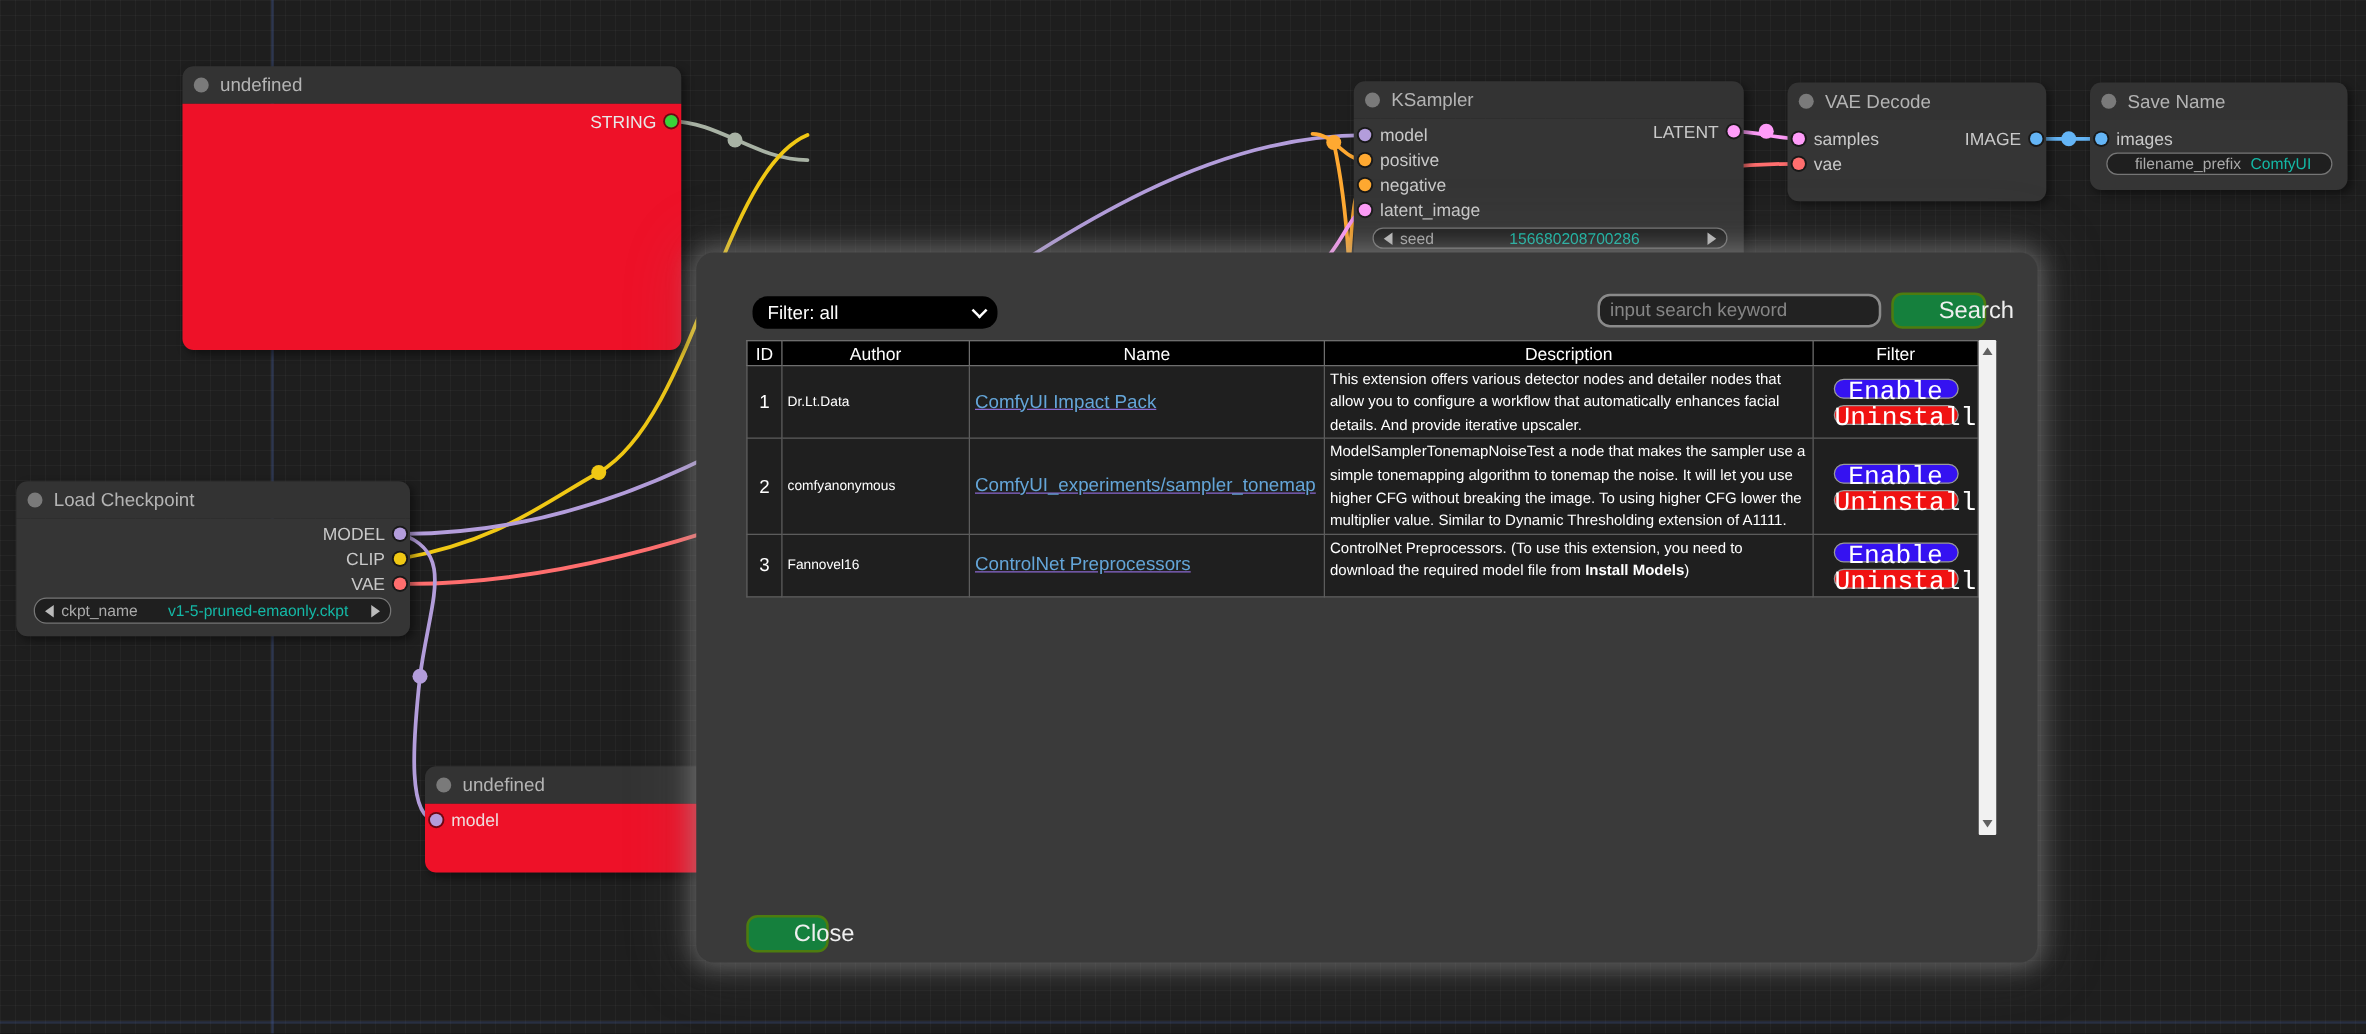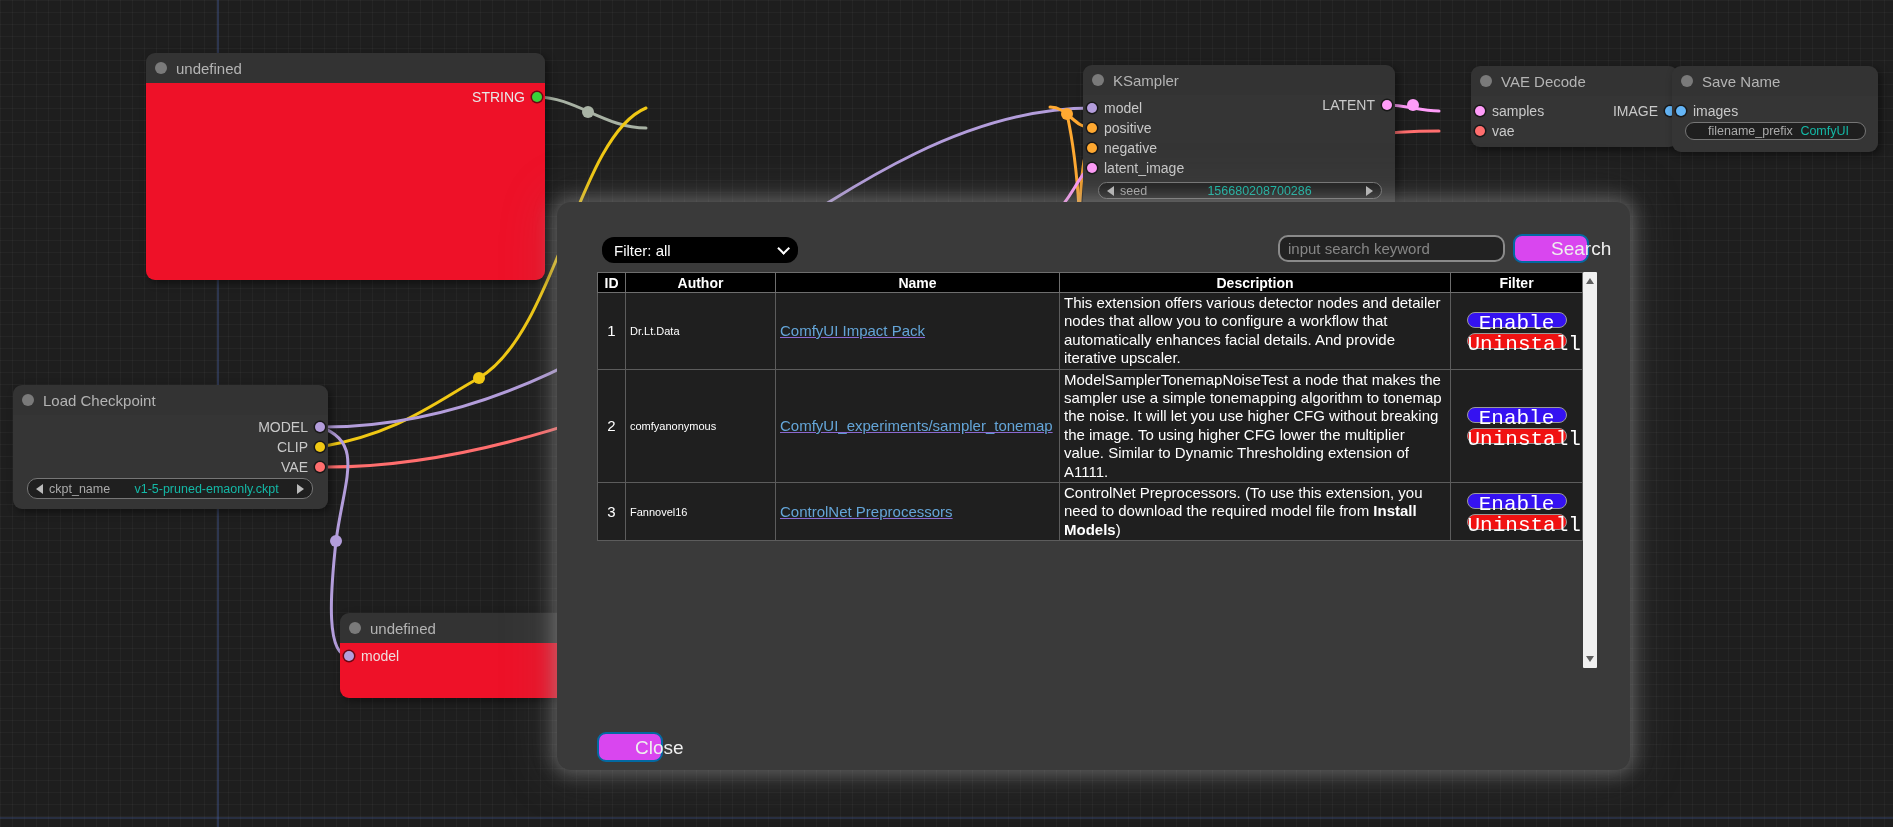--- a/index.html
+++ b/index.html
@@ -40,35 +40,35 @@
   
   .modal{position:absolute;left:557px;top:202px;width:1073px;height:568px;background:#3a3a3a;border-radius:14px;z-index:10;
     box-shadow:0 0 18px 5px rgba(170,170,170,.40),0 0 48px 14px rgba(130,130,130,.15);}
   .select-box{position:absolute;left:45px;top:35px;width:196px;height:26px;background:#000;border-radius:12px;
     display:flex;align-items:center;padding:0 12px;color:#fff;font-size:15px;cursor:default;}
   .select-box .chev{margin-left:auto;width:9px;height:9px;border-right:2.5px solid #fff;border-bottom:2.5px solid #fff;
     transform:rotate(45deg) translateY(-3px);}
   .search-input{position:absolute;left:721px;top:33px;width:227px;height:27px;background:#222;border:2px solid #8a8a8a;
     border-radius:10px;color:#ddd;font-size:15px;padding:0 8px;outline:none;}
   .search-input::placeholder{color:#868686;}
-  .btn-plain{background:#d946ef;border:2px solid #0369a1;border-radius:9px;color:#efefef;cursor:pointer;padding-left:36px;}
+  .btn-plain{background:#15803d;border:2px solid #4d7c0f;border-radius:9px;color:#efefef;cursor:pointer;padding-left:36px;}
   .search-btn{position:absolute;left:956px;top:32px;width:76px;height:29px;font-size:19px;line-height:1;}
   .close-btn{position:absolute;left:40px;top:530px;width:66px;height:30px;font-size:19px;line-height:1;}
 
   .table-wrap{position:absolute;left:40px;top:70px;width:1000px;height:396px;}
   table.ext{border-collapse:collapse;table-layout:fixed;width:986px;background:transparent;}
-  table.ext th{background:#000;color:#fff;font-size:14px;font-weight:bold;height:20px;border:1px solid #6e6e6e;padding:0;}
+  table.ext th{background:#000;color:#fff;font-size:14px;font-weight:normal;height:20px;border:1px solid #6e6e6e;padding:0;}
   table.ext td{background:#1f1f1f;border:1px solid #5c5c5c;color:#fff;padding:1px 4px;}
   .col0{width:28px;} .col1{width:150px;} .col2{width:284px;} .col3{width:391px;} .col4{width:132px;}
   td.c-id{text-align:center;font-size:15px;}
   td.c-author{font-size:11px;padding-left:9px;}
   td.c-name{padding-left:8px;}
   td.c-name div{white-space:nowrap;overflow:hidden;}
   td.c-name a{color:var(--link,#64a5d8);font-weight:normal;font-size:15px;text-decoration:underline;text-decoration-color:#8a68d0;}
-  td.c-desc{font-size:15px;line-height:18.4px;vertical-align:top;padding:2px 5px;}
+  td.c-desc{font-size:12px;line-height:18.4px;vertical-align:top;padding:2px 5px;}
   td.c-install{text-align:center;vertical-align:middle;}
   td.c-install button{display:block;margin:5px auto;width:100px;height:16px;border-radius:8px;border:1px solid #9a9a9a;
     color:#fff;font-size:21px;line-height:1;cursor:pointer;padding:0;font-family:Liberation Mono, monospace;}
   button.btn-enable{background:var(--enable,#3512f1);}
   button.btn-uninstall{background:var(--uninstall,#f01212);}
   .scrollbar{position:absolute;right:0;top:0;width:14px;height:396px;background:#f1f1f1;border-radius:1px;}
   .scrollbar .sb-up,.scrollbar .sb-down{position:absolute;left:3px;width:0;height:0;}
   .scrollbar .sb-up{top:6px;border-left:4px solid transparent;border-right:4px solid transparent;border-bottom:6px solid #606060;}
   .scrollbar .sb-down{bottom:6px;border-left:4px solid transparent;border-right:4px solid transparent;border-top:6px solid #606060;}
 </style>
@@ -140,21 +140,21 @@
       <span>LATENT</span>
     </div>
     <div class="widget" style="left:15px;top:117px;width:284px;height:17px;">
       <span class="tri left"></span>
       <span class="w-label">seed</span>
       <span class="w-value">156680208700286</span>
       <span class="tri right"></span>
     </div>
   </div>
 
-  <div class="node" style="left:1430px;top:66px;width:207px;height:81px;margin-left:41px;">
+  <div class="node" style="left:1430px;top:66px;width:207px;height:95px;">
     <div class="node-title">
       <span class="title-dot"></span>
       <span>VAE Decode</span>
     </div>
     <div class="node-body"></div>
     <div class="slot in" style="top:35px;">
       <span class="dot" style="background: rgb(255, 156, 249);"></span>
       <span>samples</span>
     </div>
     <div class="slot in" style="top:55px;">

